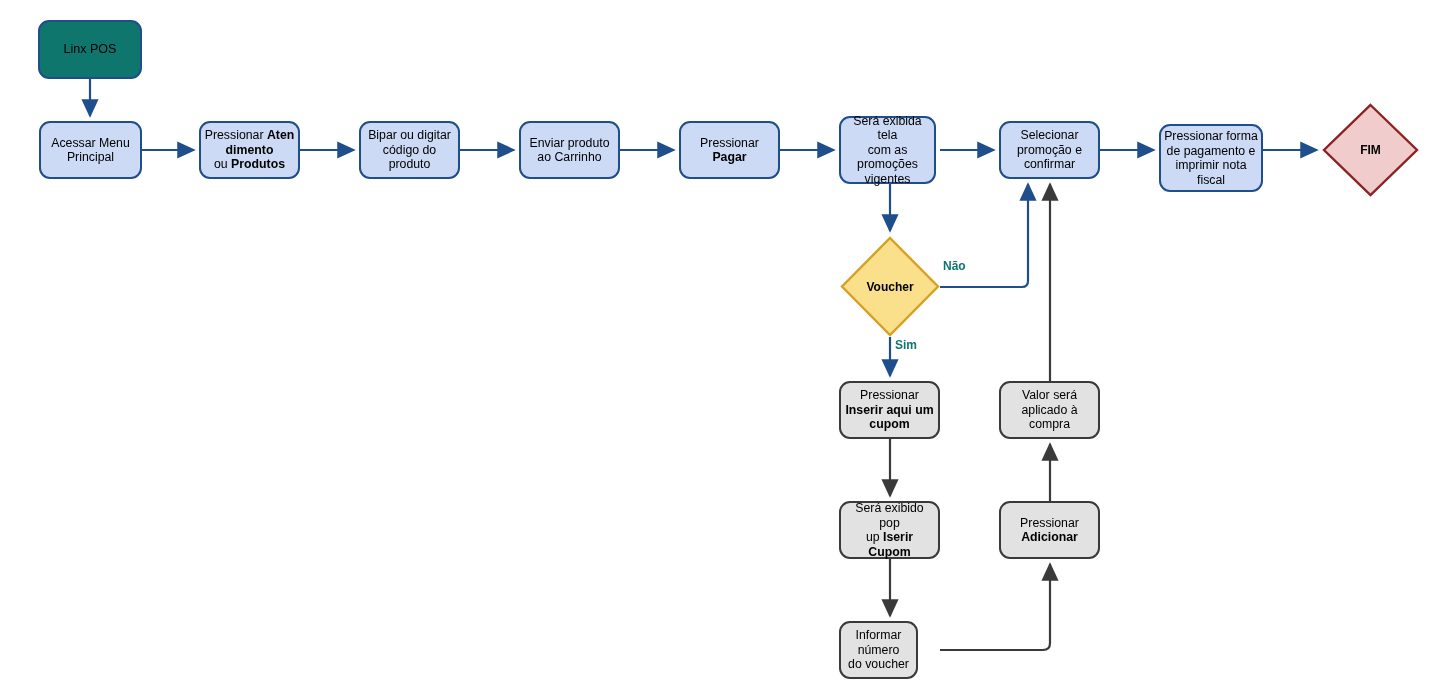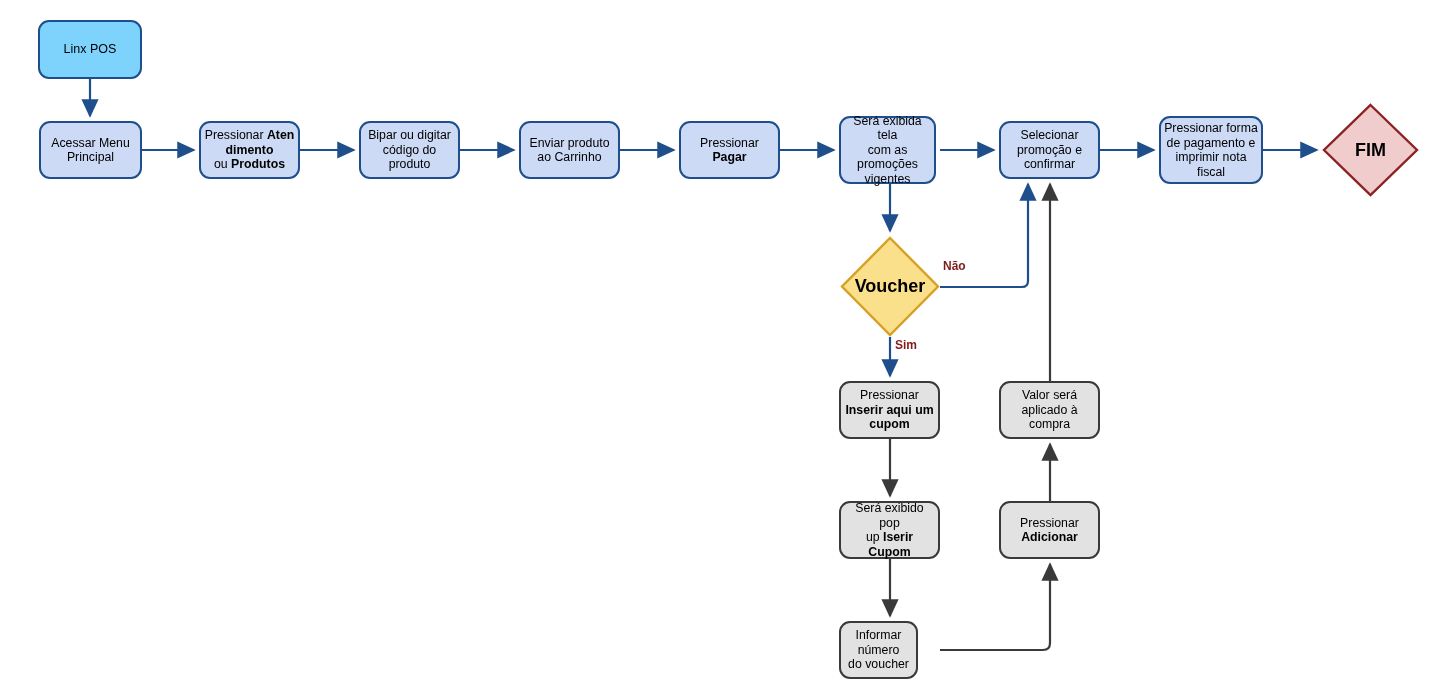--- a/index.html
+++ b/index.html
@@ -39,21 +39,21 @@
   .node .txt {
     display: block;
     width: 100%;
     padding: 0 3px;
     white-space: pre-line;
   }
   .rounded {
     border-radius: 11px;
   }
   .n-start {
-    background: #7dd3fc;
+    background: #0f766e;
     border: 2px solid #1F4E8C;
     font-size: 12.5px;
   }
   .n-blue {
     background: #CCDAF5;
     border: 2px solid #1F4E8C;
     font-size: 12.3px;
   }
   .n-gray {
     background: #E2E2E2;
@@ -71,30 +71,30 @@
   }
   .diamond-label {
     position: absolute;
     left: 0;
     top: 0;
     width: 100%;
     height: 100%;
     display: flex;
     align-items: center;
     justify-content: center;
-    font-size: 18px;
+    font-size: 12px;
     font-weight: bold;
     color: #000000;
     text-align: center;
   }
   .edge-label {
     position: absolute;
     font-size: 12px;
     font-weight: bold;
-    color: #7f1d1d;
+    color: #0f766e;
     z-index: 4;
     white-space: nowrap;
   }
   b { font-weight: bold; }
 </style>
 </head>
 <body>
 
 <div id="canvas">
 
@@ -168,21 +168,21 @@
   </div>
 
   <div class="node rounded n-blue" style="left:839px; top:116px; width:97px; height:68px;">
     <span class="txt"><span>Será exibida tela</span><br><span>com as</span><br><span>promoções</span><br><span>vigentes</span></span>
   </div>
 
   <div class="node rounded n-blue" style="left:999px; top:121px; width:101px; height:58px;">
     <span class="txt"><span>Selecionar</span><br><span>promoção e</span><br><span>confirmar</span></span>
   </div>
 
-  <div class="node rounded n-blue" style="left:1159px; top:116px; width:104px; height:68px;justify-content:center;">
+  <div class="node rounded n-blue" style="left:1159px; top:124px; width:104px; height:68px;justify-content:center;">
     <span class="txt"><span>Pressionar forma</span><br><span>de pagamento e</span><br><span>imprimir nota</span><br><span>fiscal</span></span>
   </div>
 
   <div class="diamond-wrap" style="left:1322px; top:103px; width:97px; height:94px;">
     <svg width="97" height="94" viewBox="0 0 97 94">
       <polygon points="48.5,2 95,47 48.5,92 2,47" fill="#F0CCCC" stroke="#8B2323" stroke-width="2.4" stroke-linejoin="miter"></polygon>
     </svg>
     <div class="diamond-label">FIM</div>
   </div>
 

